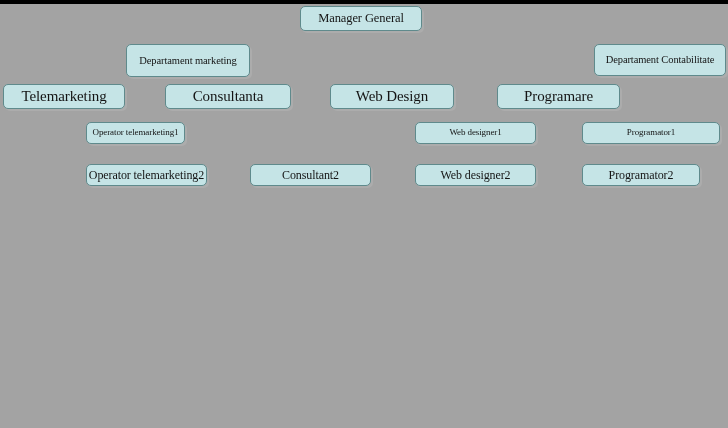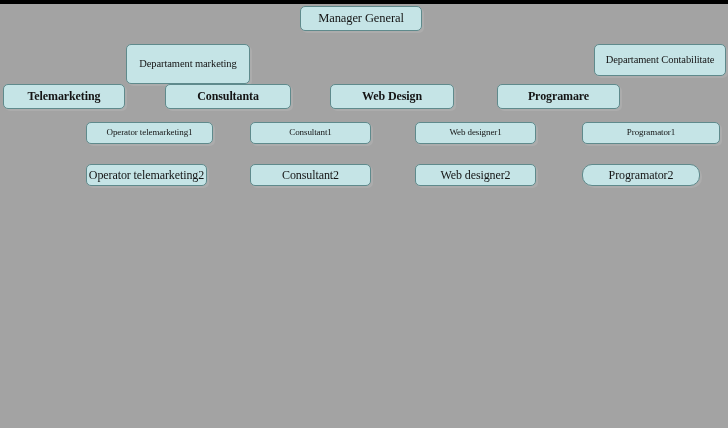--- a/index.html
+++ b/index.html
@@ -36,66 +36,63 @@
     justify-content: center;
     text-align: center;
     line-height: 1.05;
     letter-spacing: -0.1px;
     box-shadow: 2px 2px 0 rgba(255,255,255,0.10);
     overflow: hidden;
     white-space: nowrap;
   }
   .lvl-1 { font-size: 12.5px; }
   .lvl-2 { font-size: 10.5px; }
-  .lvl-3 { font-size: 12px; font-weight: bold; }
+  .lvl-3 { font-size: 15px; }
   .lvl-4 { font-size: 9px; }
   .lvl-5 { font-size: 12px; }
 </style>
 </head>
 <body>
 
 <div id="org-canvas">
     <div class="node lvl-1" style="left: 300px; top: 2px; width: 122px; height: 25px;">
       <span>Manager General</span>
     </div>
-    <div class="node lvl-2" style="left: 126px; top: 40px; width: 124px; height: 40px; text-align: center;">
+    <div class="node lvl-2" style="left: 126px; top: 40px; width: 124px; height: 33px; text-align: center;">
       <span>Departament marketing</span>
     </div>
     <div class="node lvl-2" style="left: 594px; top: 40px; width: 132px; height: 32px;">
       <span>Departament Contabilitate</span>
     </div>
     <div class="node lvl-3" style="left: 3px; top: 80px; width: 122px; height: 25px;">
       <span>Telemarketing</span>
     </div>
     <div class="node lvl-3" style="left: 165px; top: 80px; width: 126px; height: 25px;">
       <span>Consultanta</span>
     </div>
     <div class="node lvl-3" style="left: 330px; top: 80px; width: 124px; height: 25px;">
       <span>Web Design</span>
     </div>
     <div class="node lvl-3" style="left: 497px; top: 80px; width: 123px; height: 25px; text-align: right;">
       <span>Programare</span>
     </div>
-    <div class="node lvl-4" style="left: 86px; top: 118px; width: 127px; height: 22px;">
+    <div class="node lvl-4" style="left: 86px; top: 118px; width: 99px; height: 22px;">
       <span>Operator telemarketing1</span>
-    </div>
-    <div class="node lvl-4" style="left: 250px; top: 118px; width: 121px; height: 22px;">
-      <span>Consultant1</span>
     </div>
     <div class="node lvl-4" style="left: 415px; top: 118px; width: 121px; height: 22px;">
       <span>Web designer1</span>
     </div>
     <div class="node lvl-4" style="left: 582px; top: 118px; width: 138px; height: 22px;">
       <span>Programator1</span>
     </div>
     <div class="node lvl-5" style="left: 86px; top: 160px; width: 121px; height: 22px;">
       <span>Operator telemarketing2</span>
     </div>
     <div class="node lvl-5" style="left: 250px; top: 160px; width: 121px; height: 22px;">
       <span>Consultant2</span>
     </div>
     <div class="node lvl-5" style="left: 415px; top: 160px; width: 121px; height: 22px;">
       <span>Web designer2</span>
     </div>
-    <div class="node lvl-5" style="left: 582px; top: 160px; width: 118px; height: 22px; border-radius: 10px;">
+    <div class="node lvl-5" style="left: 582px; top: 160px; width: 118px; height: 22px;">
       <span>Programator2</span>
     </div>
   </div>
 
 </body></html>

